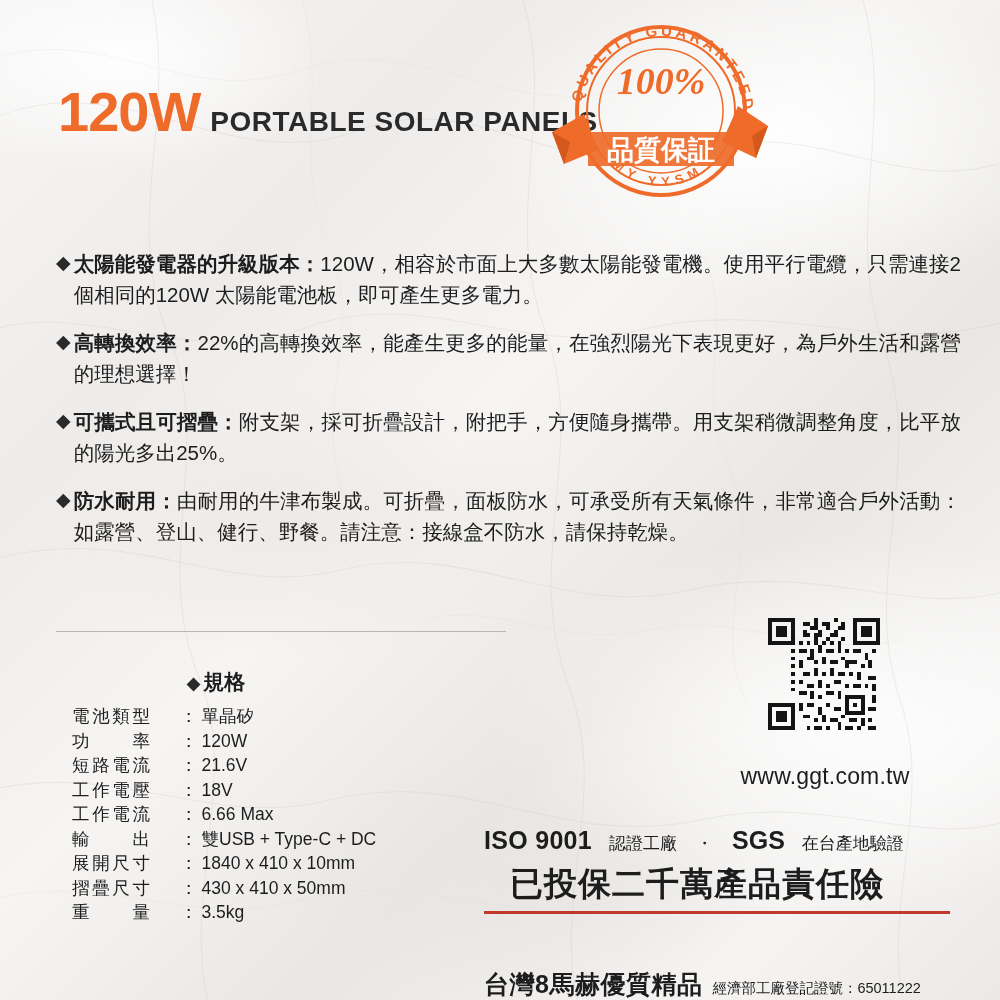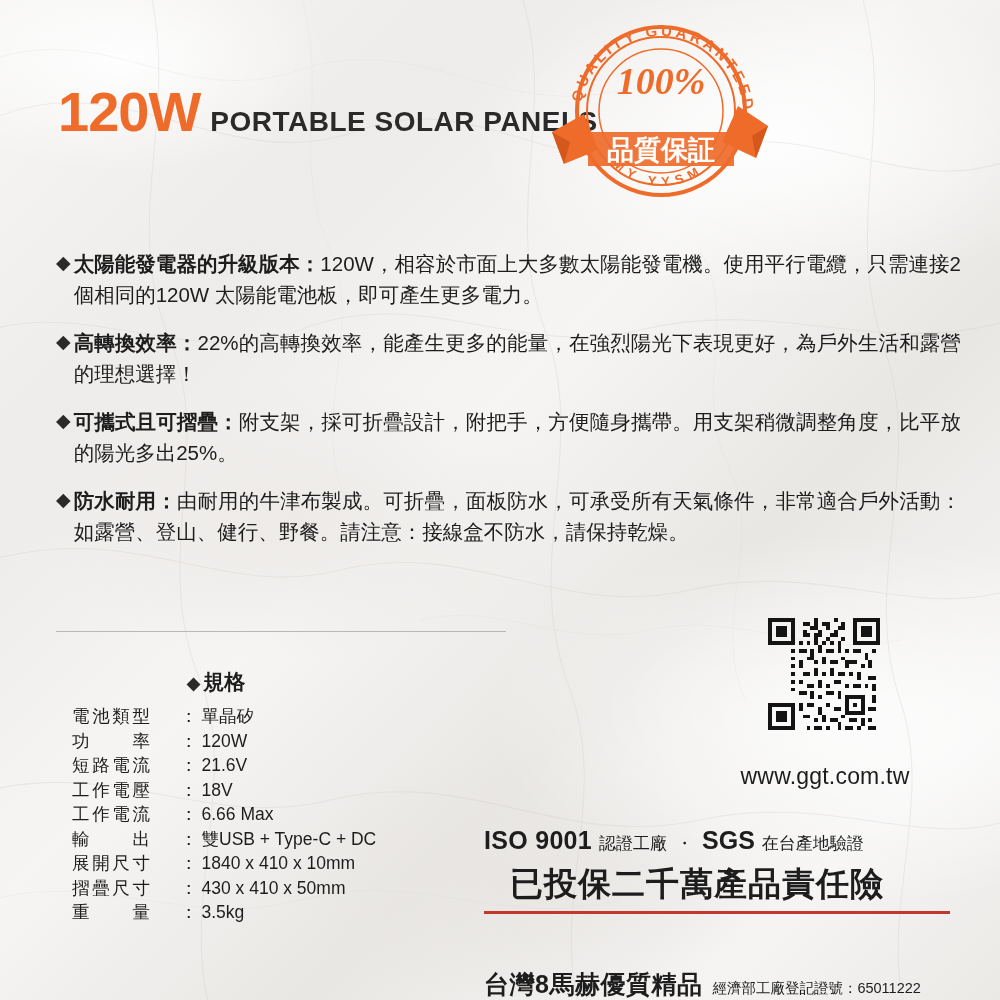--- a/index.html
+++ b/index.html
@@ -185,21 +185,21 @@
     font-size: 23px;
     color: #1d1d1d;
     letter-spacing: 0.2px;
   }
   .cert-line {
     position: absolute;
     left: 484px;
     top: 826px;
     display: flex;
     align-items: baseline;
-    gap: 7px;
+    gap: 17px;
     white-space: nowrap;
   }
   .cert-iso {
     font-size: 25px;
     font-weight: bold;
     color: #1d1d1d;
     letter-spacing: 0.3px;
   }
   .cert-small {
     font-size: 17px;

